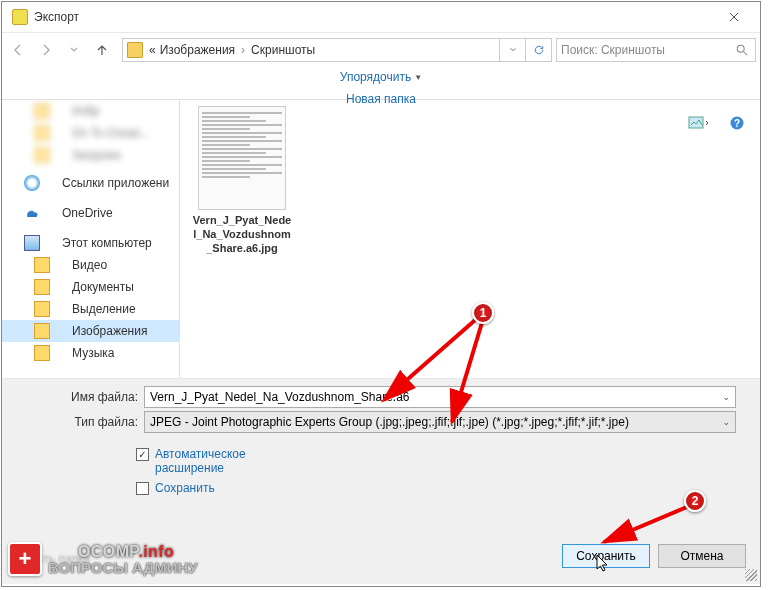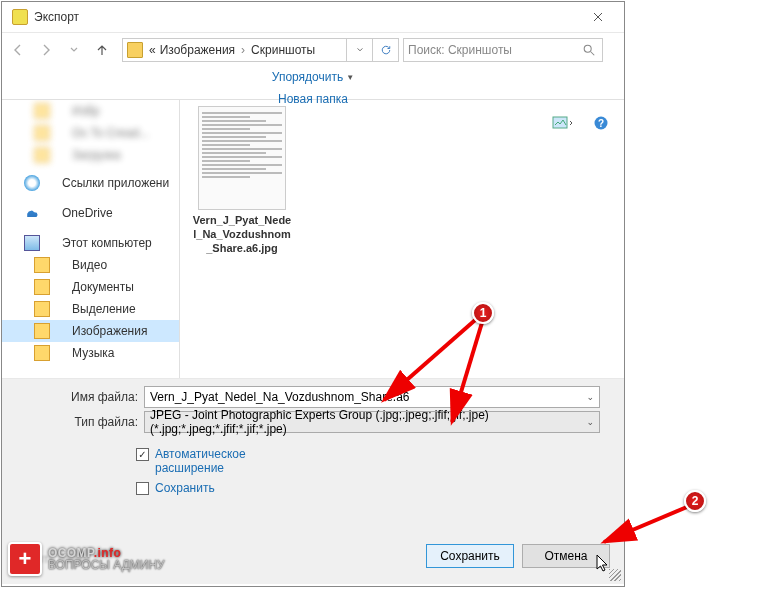--- a/index.html
+++ b/index.html
@@ -1,35 +1,35 @@
 <!DOCTYPE html>
 <html><head>
 <meta charset="utf-8">
 <style>
   * { box-sizing: border-box; margin: 0; padding: 0; font-family: "Segoe UI", Tahoma, sans-serif; }
   body { background: #fff; width: 768px; height: 590px; overflow: hidden; position: relative; }
-  .window { width: 624px; height: 586px; border: 1px solid #888; margin: 1px; background: #fff; position: relative; }
+  .window { width: 760px; height: 586px; border: 1px solid #888; margin: 1px; background: #fff; position: relative; }
   
   
   .titlebar { height: 30px; display: flex; align-items: center; padding: 0 4px; }
   .titlebar-icon { width: 16px; height: 16px; margin: 0 6px; background: #f0e050; border: 1px solid #c8a030; border-radius: 2px; }
   .titlebar-text { flex: 1; font-size: 12px; color: #333; }
   .titlebar-close { width: 44px; height: 28px; display: flex; align-items: center; justify-content: center; font-size: 14px; color: #555; cursor: pointer; }
   
   
   .navrow { height: 34px; display: flex; align-items: center; border-top: 1px solid #e8e8e8; }
   .nav-arrows { display: flex; padding: 0 2px; }
   .nav-btn { width: 28px; height: 28px; display: flex; align-items: center; justify-content: center; color: #aaa; font-size: 14px; }
   .nav-up { color: #444; }
   .addressbar { flex: 1; height: 24px; border: 1px solid #ccc; display: flex; align-items: center; margin: 0 4px; font-size: 12px; color: #333; }
   .address-icon { width: 16px; height: 16px; margin: 0 4px; background: #f8d060; border: 1px solid #c8a030; border-radius: 1px; }
   .bc-item { padding: 0 2px; }
   .bc-sep { color: #888; padding: 0 4px; }
   .refresh-area { width: 26px; display: flex; align-items: center; justify-content: center; border-left: 1px solid #ccc; height: 22px; }
-  .searchbox { width: 200px; height: 24px; border: 1px solid #ccc; display: flex; align-items: center; margin-right: 21px; color: #888; font-size: 12px; padding-left: 4px; }
+  .searchbox { width: 200px; height: 24px; border: 1px solid #ccc; display: flex; align-items: center; margin-right: 4px; color: #888; font-size: 12px; padding-left: 4px; }
   .searchbox svg { width: 14px; height: 14px; margin-left: auto; margin-right: 6px; }
   
   
   .toolbar { height: 34px; border-bottom: 1px solid #e0e0e0; display: flex; align-items: center; padding: 0 6px; flex-direction: column; }
   .tool-link { color: #1a6db3; font-size: 12px; padding: 4px 6px; cursor: pointer; display: flex; align-items: center; }
   .tool-link .drop { font-size: 8px; margin-left: 3px; color: #555; }
   .tool-sep { width: 14px; }
   .tool-right { margin-left: auto; display: flex; align-items: center; gap: 4px; }
   .tool-icon-btn { width: 34px; height: 26px; display: flex; align-items: center; justify-content: center; }
   
@@ -76,23 +76,23 @@
   .btn-default { background: #e1e1e1; border: 1px solid #adadad; }
   
   
   .callout { position: absolute; width: 22px; height: 22px; border-radius: 50%; background: radial-gradient(#e82020,#b01010); border: 2px solid #fff; color: #fff; font-size: 12px; font-weight: bold; display: flex; align-items: center; justify-content: center; box-shadow: 0 1px 3px rgba(0,0,0,0.5); }
   .c1 { top: 300px; left: 470px; }
   .c2 { top: 488px; left: 682px; }
   svg.arrow { position: absolute; pointer-events: none; }
   .watermark { position: absolute; left: 6px; bottom: 10px; display: flex; align-items: center; gap: 6px; }
   .wm-badge { width: 34px; height: 34px; background: #e02828; border: 2px solid #fff; border-radius: 4px; display: flex; align-items: center; justify-content: center; color: #fff; font-size: 22px; font-weight: bold; box-shadow: 0 1px 3px rgba(0,0,0,0.4); }
   .wm-text { line-height: 1; }
-  .wm-top { font-size: 12px; font-weight: 700; letter-spacing: 0.4px; color: #d5d5d5; text-shadow: 0 0 3px #000; }
+  .wm-top { font-size: 16px; font-weight: 700; letter-spacing: 0.4px; color: #d5d5d5; text-shadow: 0 0 3px #000; margin-left: 30px; }
   .wm-top .info { color: #e02828; }
-  .wm-sub { font-size: 12px; color: #c0c0c0; text-shadow: 0 0 2px #000; }
+  .wm-sub { font-size: 15px; color: #c0c0c0; text-shadow: 0 0 2px #000; font-weight: bold; }
   .resize-grip { position: absolute; right: 3px; bottom: 3px; width: 12px; height: 12px; background: repeating-linear-gradient(135deg,#999 0 1px,transparent 1px 3px); }
   .cursor { position: absolute; left: 594px; top: 552px; pointer-events: none; }
   .hide-folders { position: absolute; left: 12px; bottom: 18px; font-size: 12px; color: #333; filter: blur(1px) opacity(0.4); }
 </style>
 </head>
 <body>
 
 <div class="window">
 
   <div class="titlebar">

